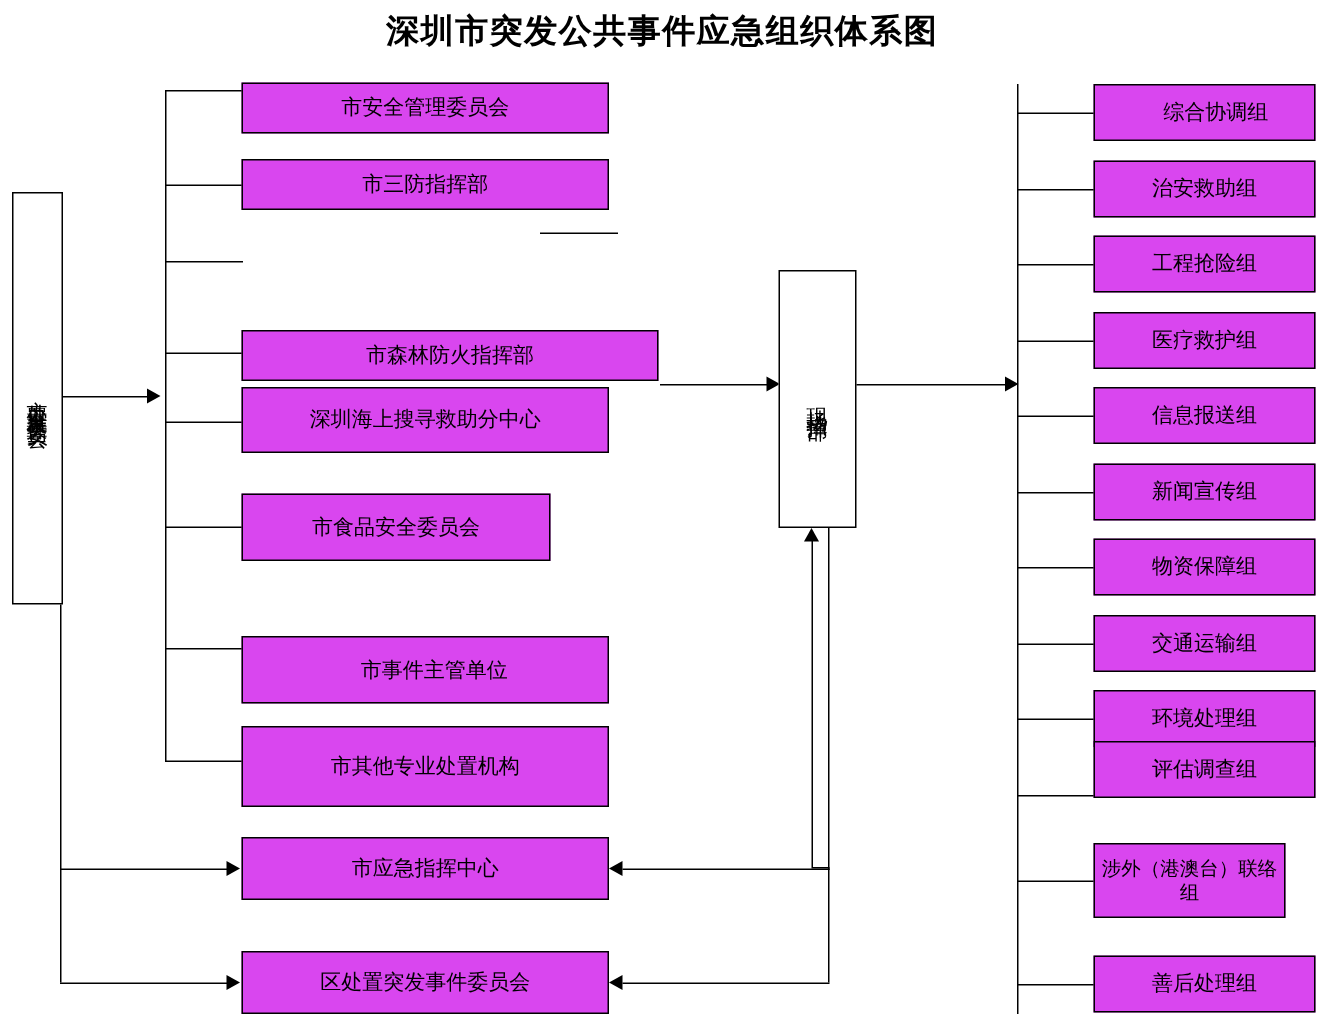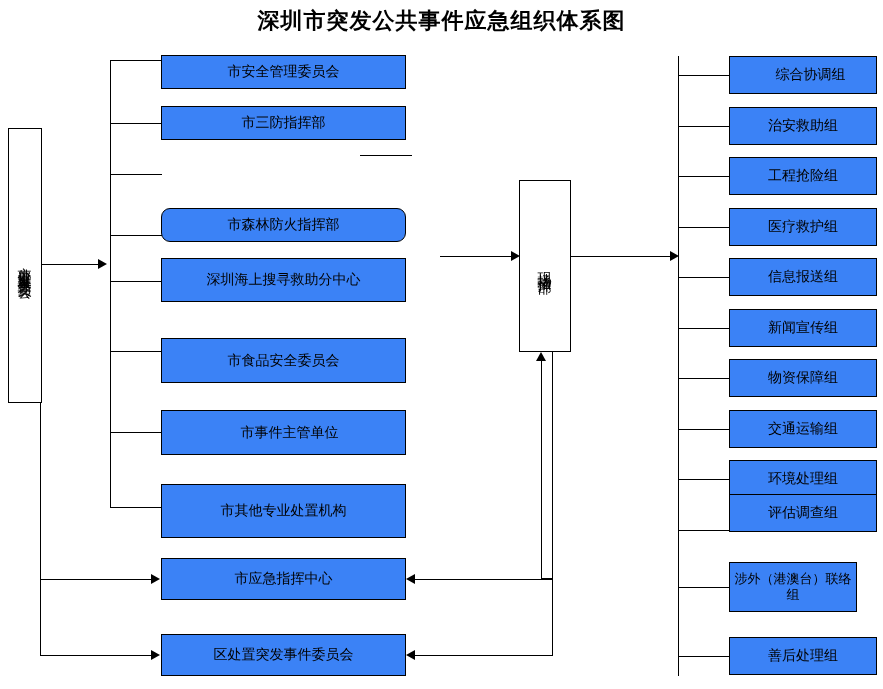--- a/index.html
+++ b/index.html
@@ -25,21 +25,21 @@
     width: 883px;
     text-align: center;
     font-size: 22px;
     font-weight: bold;
     letter-spacing: 1px;
   }
   .box {
     position: absolute;
     box-sizing: border-box;
     border: 1px solid #000000;
-    background: #3b82f6;
+    background: #d946ef;
     display: flex;
     align-items: center;
     justify-content: center;
     text-align: center;
     font-size: 14px;
     line-height: 1.25;
   }
   .box.small {
     font-size: 13px;
   }
@@ -107,30 +107,30 @@
   <div class="line hline" style="left:110px; top:60px; width:52px;"></div>
   <div class="box" style="left:161px; top:55px; width:245px; height:34px;">市安全管理委员会</div>
 
   <div class="line hline" style="left:110px; top:123px; width:52px;"></div>
   <div class="box" style="left:161px; top:106px; width:245px; height:34px;">市三防指挥部</div>
 
   <div class="line hline" style="left:110px; top:174px; width:52px;"></div>
   <div class="line hline" style="left:360px; top:155px; width:52px;"></div>
 
   <div class="line hline" style="left:110px; top:235px; width:52px;"></div>
-  <div class="box" style="left:161px; top:208px; width:245px; height:34px;border-radius:9px;">市森林防火指挥部</div>
+  <div class="box" style="left:161px; top:220px; width:278px; height:34px;">市森林防火指挥部</div>
 
   <div class="line hline" style="left:110px; top:281px; width:52px;"></div>
   <div class="box" style="left:161px; top:258px; width:245px; height:44px;">深圳海上搜寻救助分中心</div>
 
   <div class="line hline" style="left:110px; top:351px; width:52px;"></div>
-  <div class="box" style="left:161px; top:338px; width:245px; height:45px;">市食品安全委员会</div>
+  <div class="box" style="left:161px; top:329px; width:206px; height:45px;">市食品安全委员会</div>
 
   <div class="line hline" style="left:110px; top:432px; width:52px;"></div>
-  <div class="box" style="left:161px; top:410px; width:245px; height:45px;padding-left:12px;">市事件主管单位</div>
+  <div class="box" style="left:161px; top:424px; width:245px; height:45px;padding-left:12px;">市事件主管单位</div>
 
   <div class="line hline" style="left:110px; top:507px; width:52px;"></div>
   <div class="box" style="left:161px; top:484px; width:245px; height:54px;">市其他专业处置机构</div>
 
   <div class="line hline" style="left:440px; top:256px; width:72px;"></div>
   <div class="arrow-r" style="left:511px; top:251px;"></div>
 
   <div class="vbox" style="left:519px; top:180px; width:52px; height:172px;">现场指挥部</div>
 
   <div class="line hline" style="left:571px; top:256px; width:102px;"></div>

